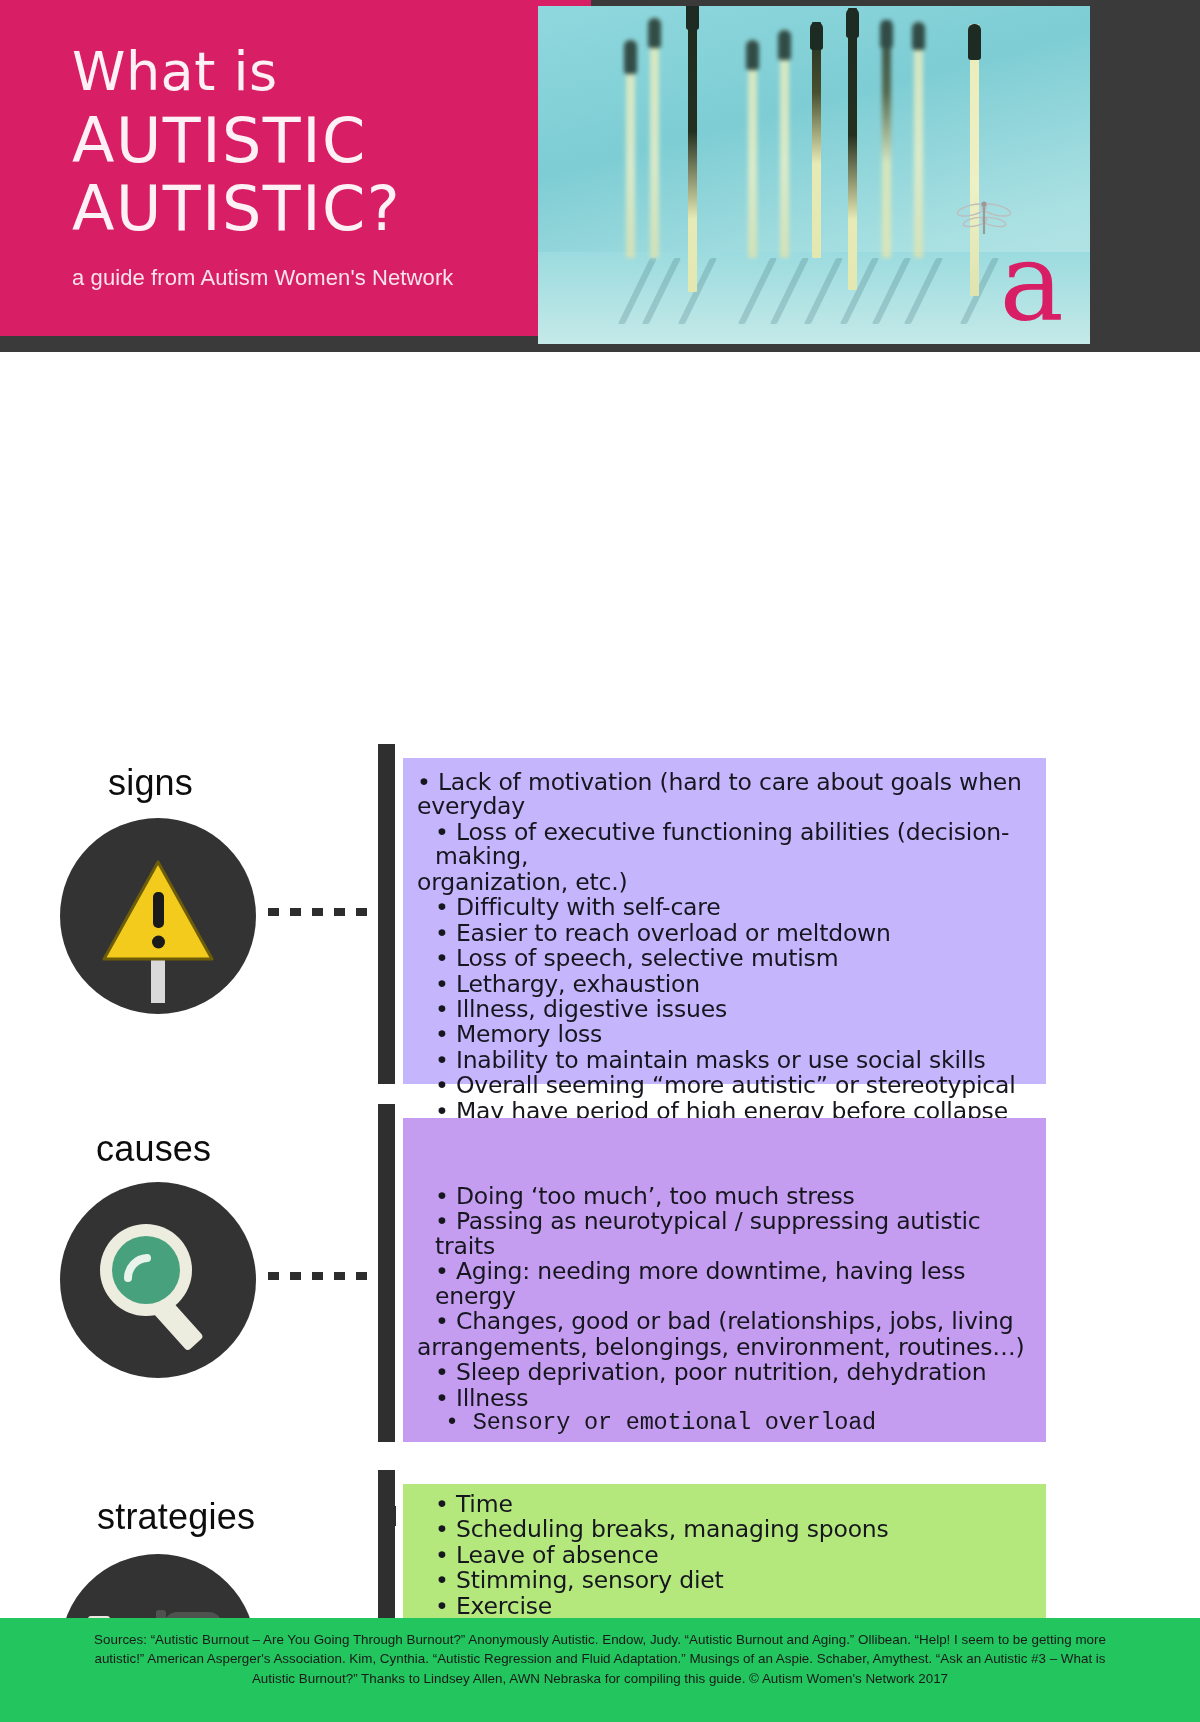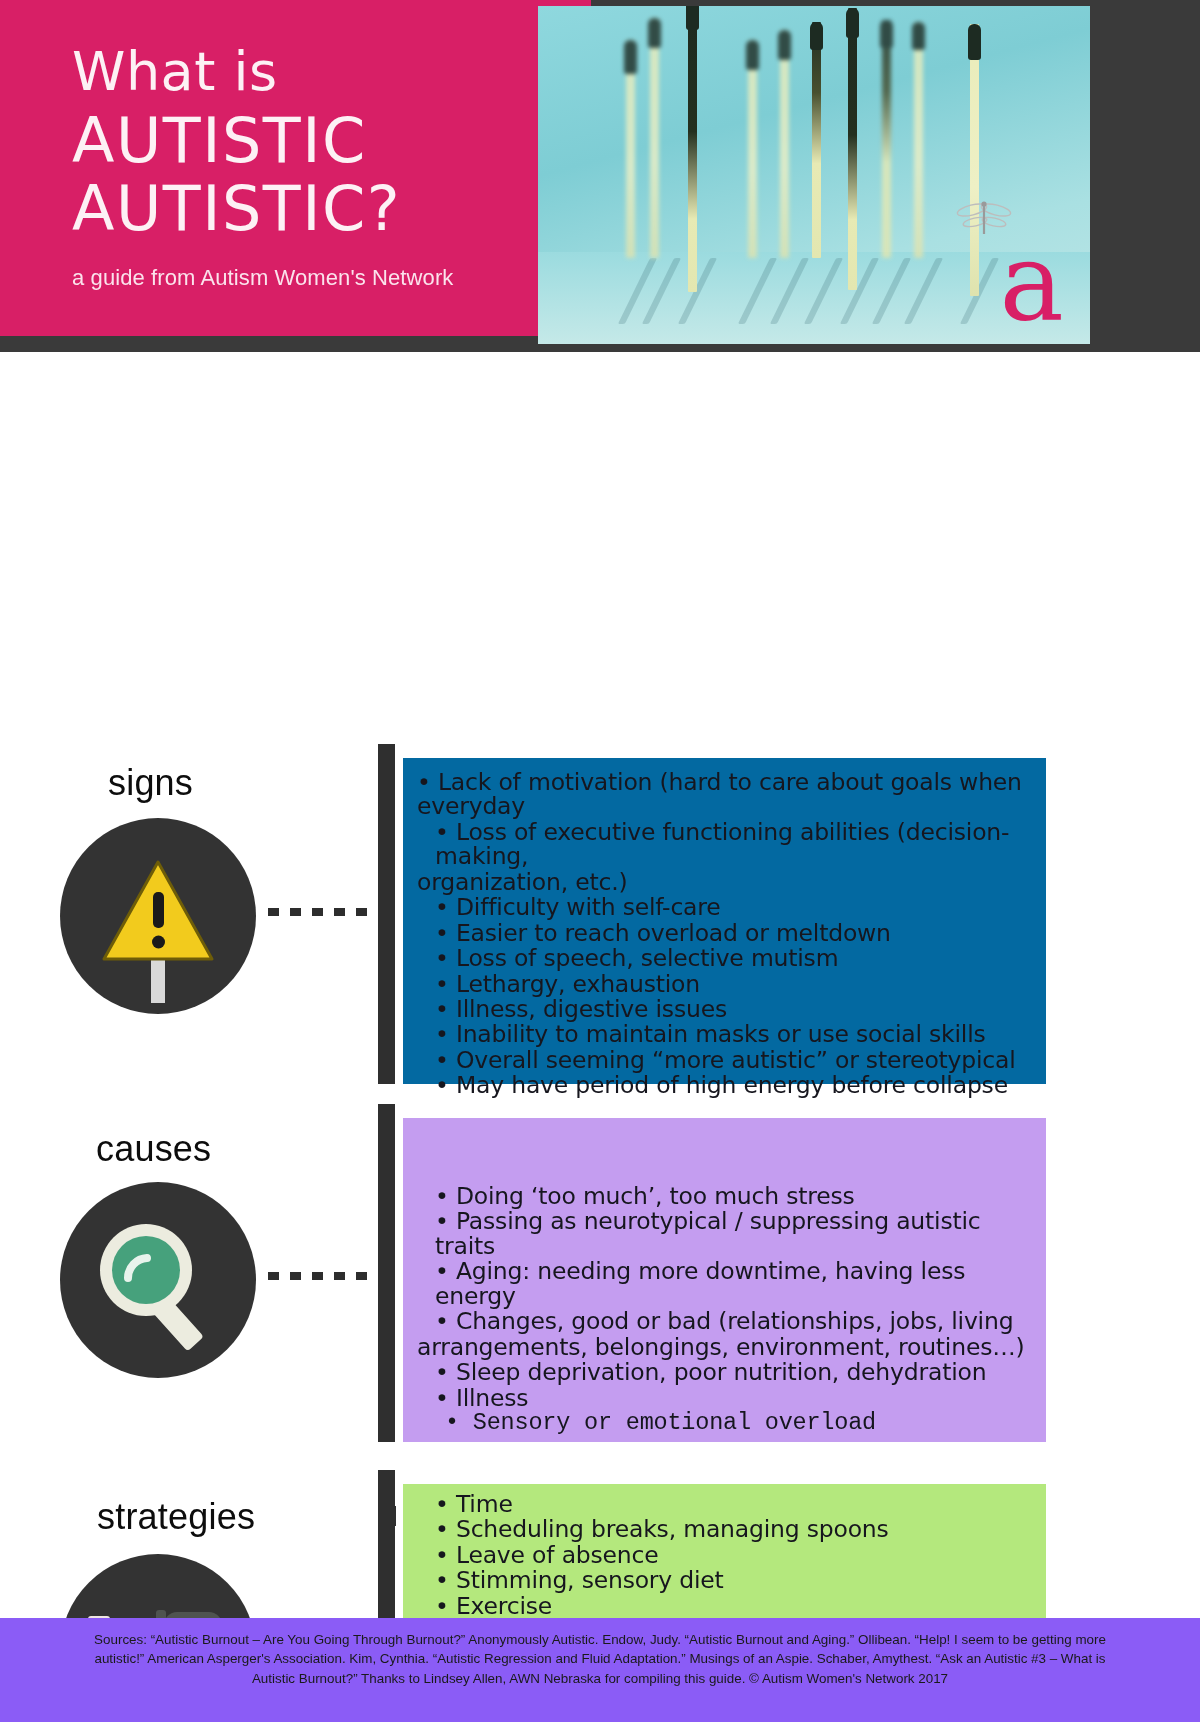--- a/index.html
+++ b/index.html
@@ -94,21 +94,21 @@
     color:#16161e; font-family:"DejaVu Sans", sans-serif;
     letter-spacing:-0.2px;
   }
   .bullets li { margin:0 0 1px 0; text-indent:0; }
   .bullets li.ind { padding-left:18px; }
   .bullets li.ind2 { padding-left:28px;font-family:Liberation Mono, monospace; }
 
   
   .footer {
     position:absolute; left:0; top:1618px; width:1200px; height:104px;
-    background:#8b5cf6; text-align:center; padding:12px 28px 0 28px;
+    background:#22c55e; text-align:center; padding:12px 28px 0 28px;
   }
   .footer p {
     font-size:13.4px; line-height:1.45; color:#1a1a1a;
     font-family:"Liberation Sans", sans-serif;
   }
   .sq { position:absolute; width:18px; height:20px; background:#2f2f2f; }
 </style>
 </head>
 <body>
 
@@ -186,30 +186,31 @@
       <path d="M98 44 L152 141 L44 141 Z" fill="#f2cb1d" stroke="#6e5d08" stroke-width="3" stroke-linejoin="round"></path>
       <rect x="93" y="74" width="11" height="36" rx="5" fill="#1a1a1a"></rect>
       <circle cx="98.5" cy="124" r="6.5" fill="#1a1a1a"></circle>
     </svg>
   </div>
 
   <div class="dots" style="left:268px; top:556px; width:112px;"></div>
 
   <div class="panel" style="left:378px; top:392px; width:668px; height:340px;">
     <div class="panel-bar"></div>
-    <div class="panel-body" style="background:#0369a1;">
+    <div class="panel-body" style="background:#c4b5fd;">
       <ul class="bullets">
         <li>• Lack of motivation (hard to care about goals when everyday</li>
         <li class="ind">• Loss of executive functioning abilities (decision-making,</li>
         <li>organization, etc.)</li>
         <li class="ind">• Difficulty with self-care</li>
         <li class="ind">• Easier to reach overload or meltdown</li>
         <li class="ind">• Loss of speech, selective mutism</li>
         <li class="ind">• Lethargy, exhaustion</li>
         <li class="ind">• Illness, digestive issues</li>
+        <li class="ind">• Memory loss</li>
         <li class="ind">• Inability to maintain masks or use social skills</li>
         <li class="ind">• Overall seeming “more autistic” or stereotypical</li>
         <li class="ind">• May have period of high energy before collapse</li>
       </ul>
     </div>
   </div>
 </div>
 
 <div class="section">
   <div class="sec-label" style="left:96px; top:776px;">causes</div>

